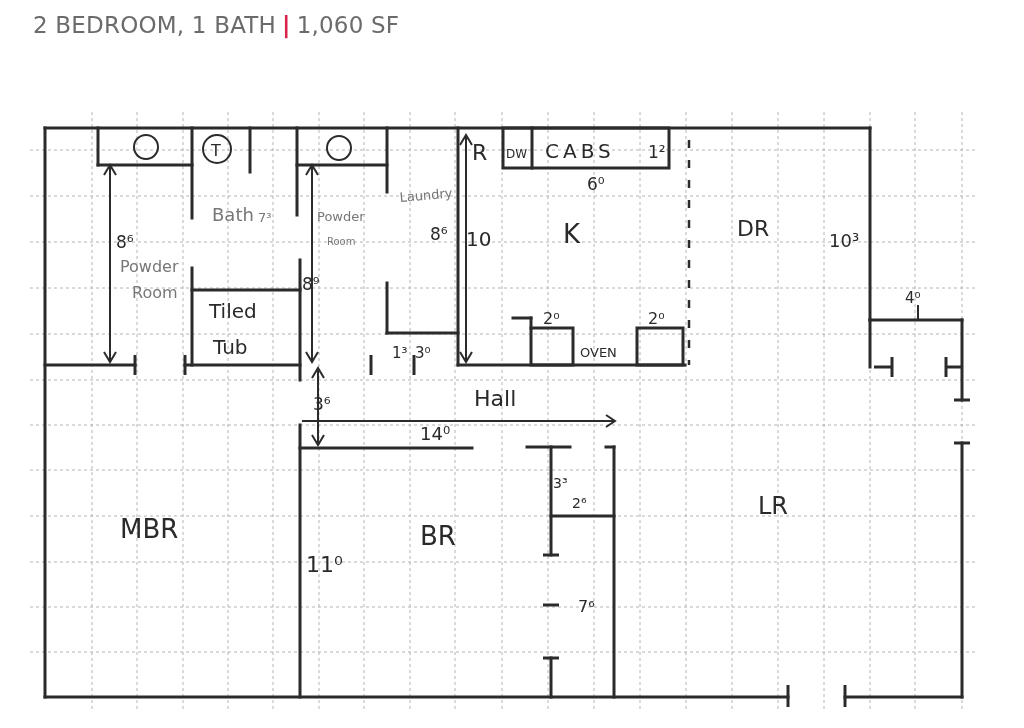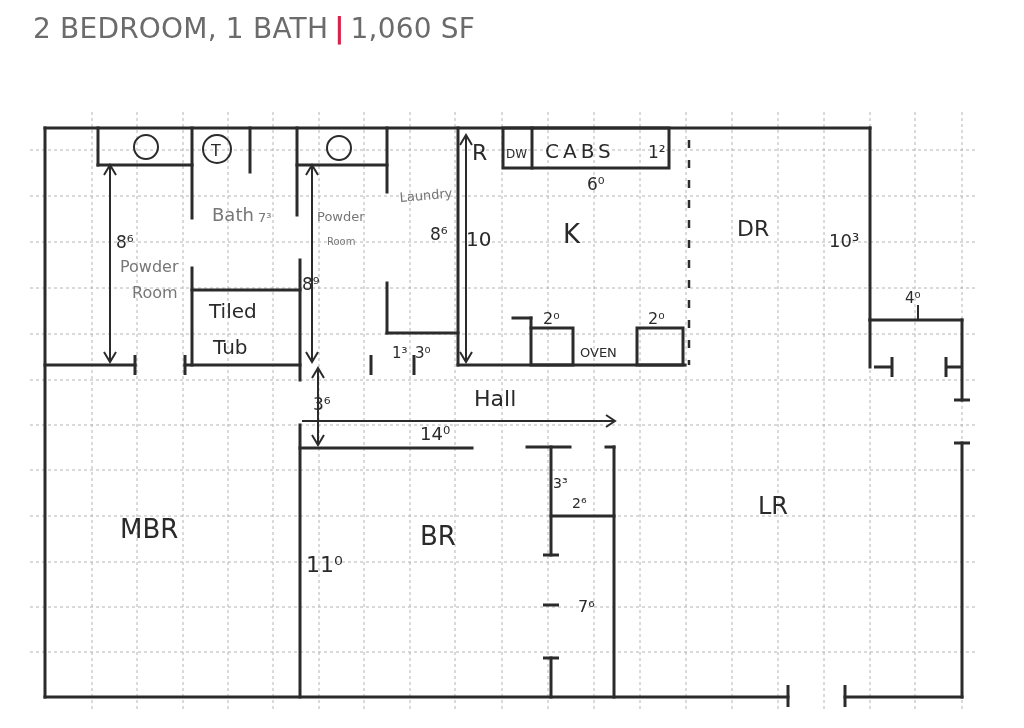--- a/index.html
+++ b/index.html
@@ -1,17 +1,17 @@
 <!DOCTYPE html>
 <html><head>
   <meta charset="utf-8">
   <style>
     html, body { margin: 0; padding: 0; background: #ffffff; }
     body { width: 1024px; height: 728px; position: relative; overflow: hidden; font-family: "Liberation Sans", sans-serif; }
-    .header { position: absolute; left: 33px; top: 12px; font-size: 28px; color: #6b6b6b; letter-spacing: 0.2px; font-family: "DejaVu Sans", sans-serif; font-weight: normal; }
+    .header { position: absolute; left: 33px; top: 12px; font-size: 23px; color: #6b6b6b; letter-spacing: 0.2px; font-family: "DejaVu Sans", sans-serif; font-weight: normal; }
     .header .sep { color: #d9224a; font-weight: bold; margin: 0 6px; }
     .plan { position: absolute; left: 0; top: 0; width: 1024px; height: 728px; }
     .hand { font-family: "DejaVu Sans", sans-serif; fill: #2a2a2a; }
     .hand-faint { font-family: "DejaVu Sans", sans-serif; fill: #777; }
   </style>
 </head>
 <body>
 
 <div class="header">
   <span>2 BEDROOM, 1 BATH</span><span class="sep">|</span><span>1,060 SF</span>

